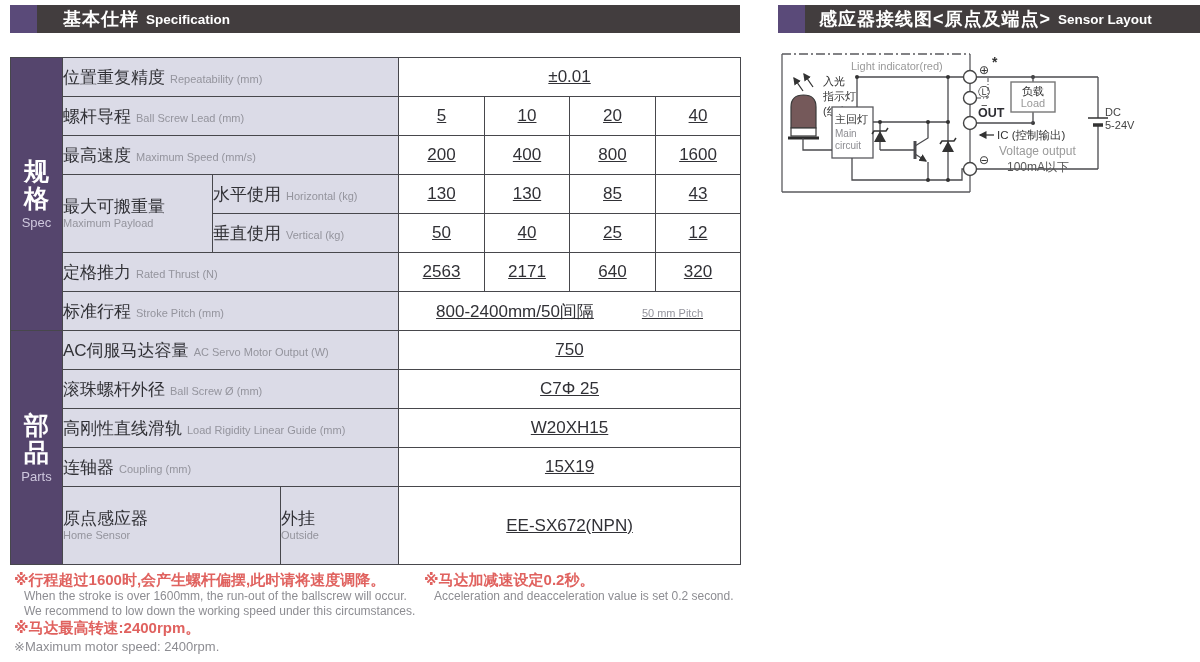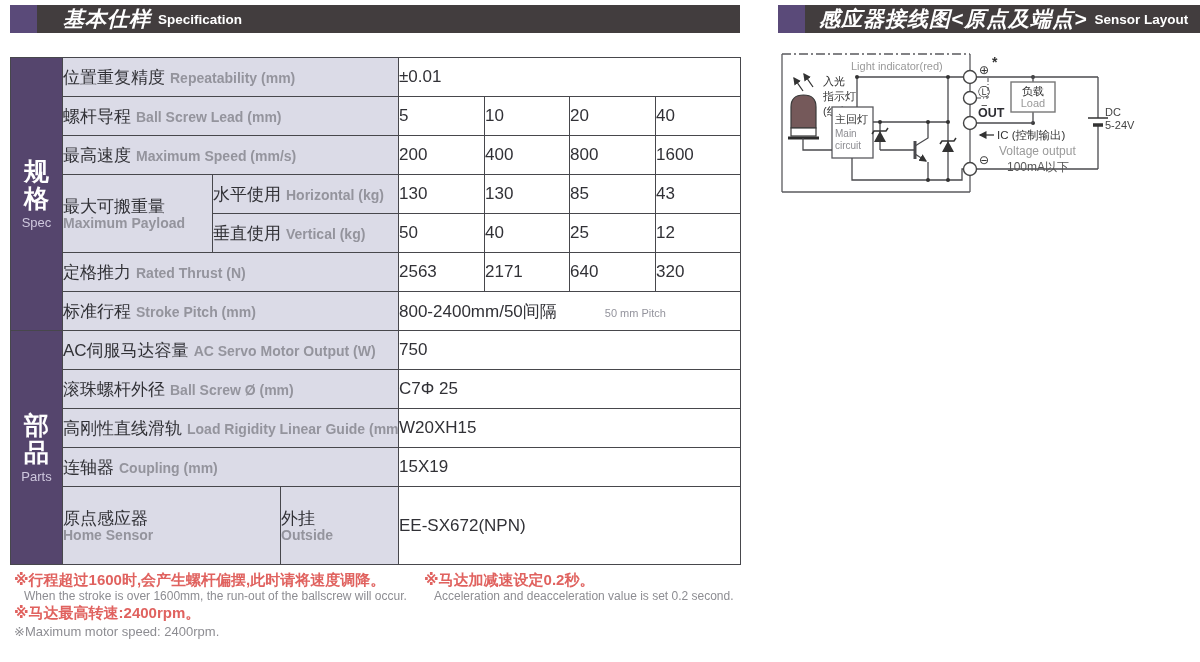--- a/index.html
+++ b/index.html
@@ -8,41 +8,41 @@
     background:#ffffff;
     font-family:"Liberation Sans","DejaVu Sans",sans-serif;
     overflow:hidden;
   }
   
   .hdr { position:absolute; top:5px; height:28px; background:#423d3e;
          display:flex; align-items:center; color:#fff; }
   .hdr-left  { left:10px;  width:730px; }
   .hdr-right { left:778px; width:422px; }
   .hdr .sq { width:27px; height:28px; background:#5a4a79; flex:none; }
-  .hdr .cn { font-size:21px; font-weight:bold; letter-spacing:1px; white-space:nowrap;font-style:italic; }
+  .hdr .cn { font-size:18px; font-weight:bold; letter-spacing:1px; white-space:nowrap; }
   .hdr-left  .cn { margin-left:26px; }
   .hdr-right .cn { margin-left:14px; }
   .hdr .en { font-size:13.5px; font-weight:bold; margin-left:7px; white-space:nowrap; }
 
   
   table.spec { position:absolute; left:10px; top:57px; border-collapse:collapse;
                table-layout:fixed; width:730px; }
   table.spec td { border:1px solid #47474c; padding:0; vertical-align:middle; }
   tr.r  { height:39px; }
   tr.rl { height:78px; }
   td.side { background:#55456d; color:#fff; text-align:center; }
   td.side-top { border-bottom:3px solid #efeff3; }
   .side .ch { font-size:25px; font-weight:bold; line-height:27px; }
   .side .sen { font-size:13px; color:#cfc8de; margin-top:3px; }
   td.lbl { background:#dbdbe7; padding-left:10px; white-space:nowrap; overflow:hidden; }
   td.lbl .cn { font-size:17px; color:#313136; }
-  td.lbl .en { font-size:14px; color:#94949d; margin-left:5px;font-weight:bold; }
+  td.lbl .en { font-size:11px; color:#94949d; margin-left:5px; }
   td.lbl.stack .cn { display:block; line-height:19px; }
   td.lbl.stack .en { display:block; margin-left:0; margin-top:1px; line-height:13px; }
-  td.val { background:#fff; text-align:left; font-size:17px; color:#313136; white-space:nowrap; }
+  td.val { background:#fff; text-align:center; font-size:17px; color:#313136; white-space:nowrap;text-decoration:underline; }
   td.val .sub { font-size:11px; color:#94949d; margin-left:4px;padding-left:44px; }
 
   
   .notes-left  { position:absolute; left:14px;  top:571px; width:400px; }
   .notes-right { position:absolute; left:424px; top:571px; width:330px; }
   .nred  { color:#e0625f; font-weight:bold; font-size:15px; line-height:18px; white-space:nowrap; }
   .ngray { color:#8d8d92; font-size:12px; line-height:15px; padding-left:10px; white-space:nowrap; }
   .ngray2{ color:#8d8d92; font-size:13px; line-height:19px; white-space:nowrap; }
 
   
@@ -182,20 +182,21 @@
           <span class="en">Outside</span>
     </td>
     <td class="val" colspan="4">EE-SX672(NPN)</td>
   </tr>
 </tbody>
   </table>
 
 <div class="notes-left">
   <div class="nred">※行程超过1600时,会产生螺杆偏摆,此时请将速度调降。</div>
   <div class="ngray">When the stroke is over 1600mm, the run-out of the ballscrew will occur.</div>
+  <div class="ngray">We recommend to low down the working speed under this circumstances.</div>
   <div class="nred">※马达最高转速:2400rpm。</div>
   <div class="ngray2">※Maximum motor speed: 2400rpm.</div>
 </div>
 <div class="notes-right">
   <div class="nred">※马达加减速设定0.2秒。</div>
   <div class="ngray">Acceleration and deacceleration value is set 0.2 second.</div>
 </div>
 
 <div class="diagram">
 <svg width="425" height="165" viewBox="0 0 425 165">

